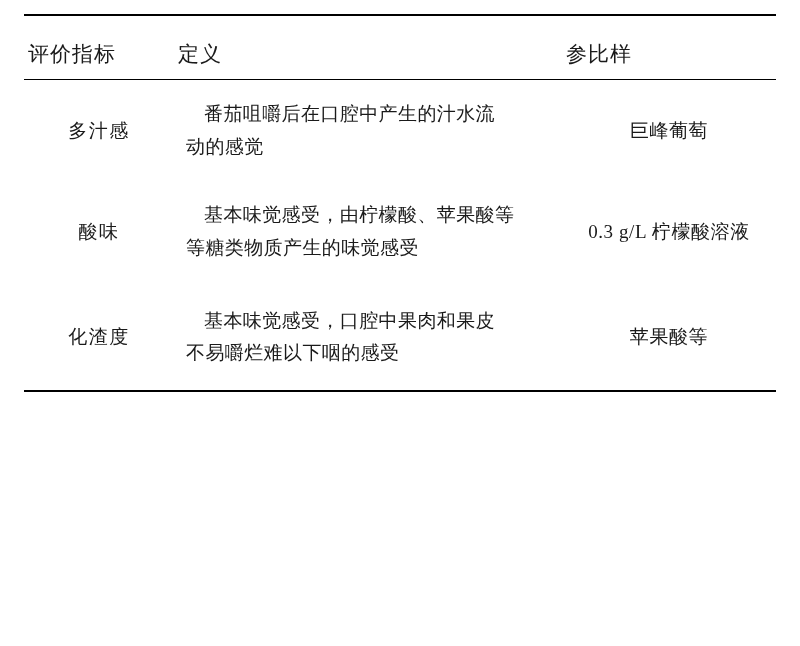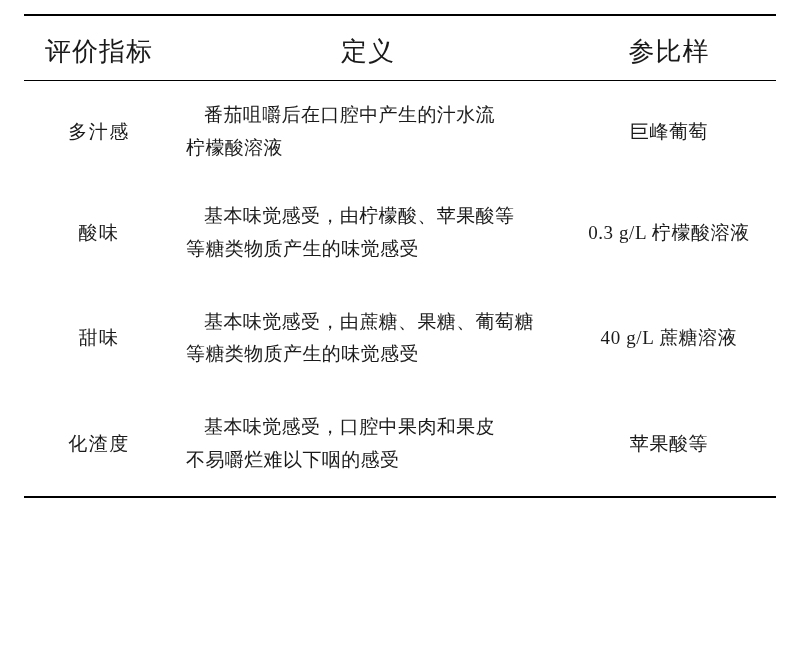--- a/index.html
+++ b/index.html
@@ -25,23 +25,23 @@
     width: 752px;
     border-collapse: collapse;
     table-layout: fixed;
     margin-top: 14px;
   }
   table.sensory-table col.c-index { width: 150px; }
   table.sensory-table col.c-def   { width: 388px; }
   table.sensory-table col.c-ref   { width: 214px; }
   thead th {
     font-weight: normal;
-    font-size: 26px;
-    text-align: center;
-    padding: 18px 4px 11px 4px;
+    font-size: 21px;
+    text-align: left;
+    padding: 24px 4px 11px 4px;
     border-top: 2.6px solid #000;
     border-bottom: 1.1px solid #000;
     letter-spacing: 1px;
   }
   tbody td {
     font-size: 19px;
     vertical-align: middle;
     padding: 20px 2px;
     letter-spacing: 0.4px;
   }
@@ -83,39 +83,31 @@
         <th>评价指标</th>
         <th>定义</th>
         <th>参比样</th>
       </tr>
     </thead>
     <tbody>
       <tr class="r-juicy">
         <td class="idx">多汁感</td>
         <td class="def">
           <span class="line indent">番茄咀嚼后在口腔中产生的汁水流</span>
-          <span class="line">柠檬酸溶液</span>
+          <span class="line">动的感觉</span>
         </td>
         <td class="ref">巨峰葡萄</td>
       </tr>
       <tr>
         <td class="idx">酸味</td>
         <td class="def">
           <span class="line indent">基本味觉感受，由柠檬酸、苹果酸等</span>
           <span class="line">等糖类物质产生的味觉感受</span>
         </td>
         <td class="ref">0.3 g/L 柠檬酸溶液</td>
-      </tr>
-      <tr>
-        <td class="idx">甜味</td>
-        <td class="def">
-          <span class="line indent">基本味觉感受，由蔗糖、果糖、葡萄糖</span>
-          <span class="line">等糖类物质产生的味觉感受</span>
-        </td>
-        <td class="ref">40 g/L 蔗糖溶液</td>
       </tr>
       <tr class="r-last">
         <td class="idx">化渣度</td>
         <td class="def">
           <span class="line indent">基本味觉感受，口腔中果肉和果皮</span>
           <span class="line">不易嚼烂难以下咽的感受</span>
         </td>
         <td class="ref">苹果酸等</td>
       </tr>
     </tbody>

